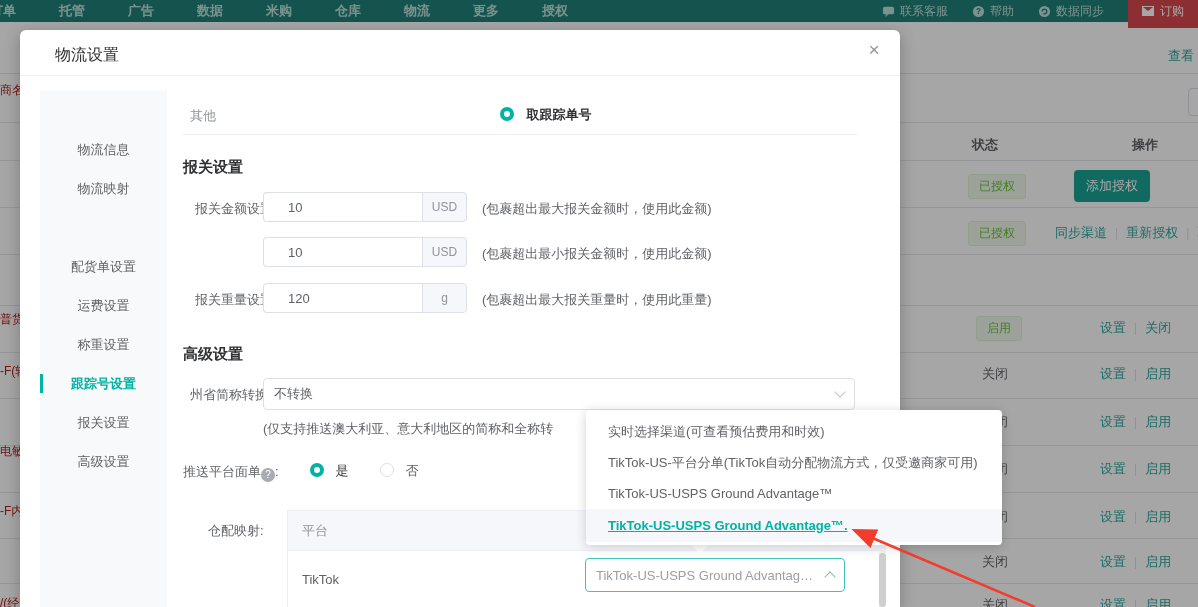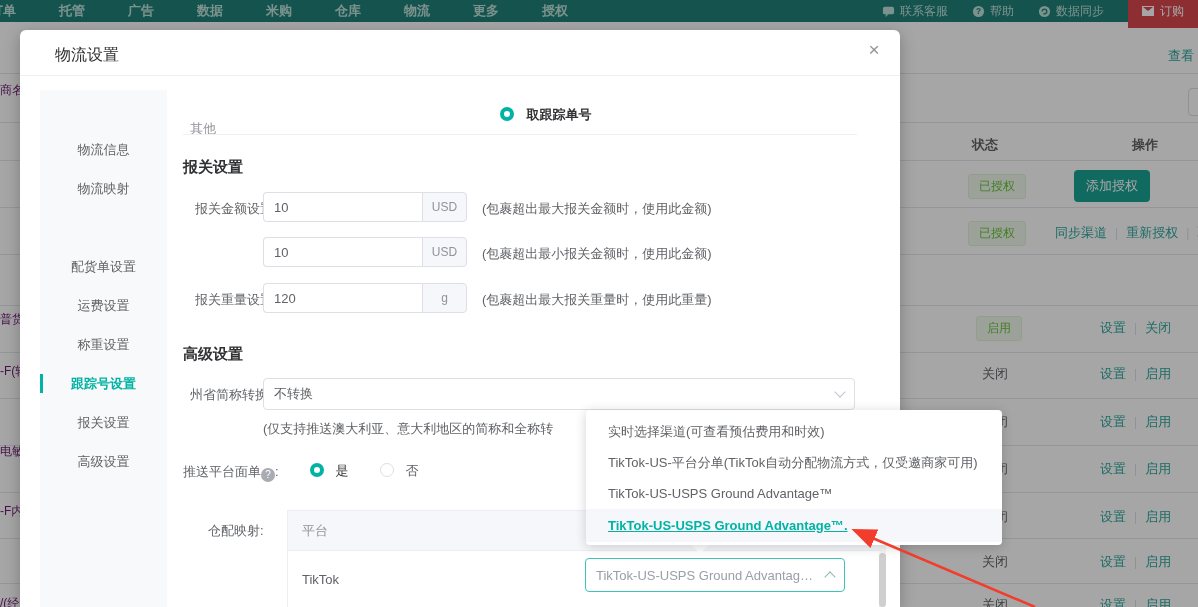--- a/index.html
+++ b/index.html
@@ -13,21 +13,21 @@
   .nav-item { color:#bfe0da; font-size:13px; font-weight:bold; margin-right:43px; white-space:nowrap; }
   .nav-item:first-child { margin-left:-8px; }
   .nav-right { position:absolute; right:0; top:0; height:22px; display:flex; align-items:center; }
   .nav-util { color:#bfe0da; font-size:12px; display:flex; align-items:center; margin-right:24px; white-space:nowrap; }
   .nav-util .ic { width:13px; height:13px; margin-right:5px; display:inline-block; }
   .btn-subscribe { background:#d9484d; color:#fff; font-size:12px; height:33px; display:flex; align-items:center; padding:0 14px; white-space:nowrap; }
   .btn-subscribe .ic { width:12px; height:10px; background:#fff; margin-right:6px; position:relative; }
   .btn-subscribe .ic:after{ content:""; position:absolute; left:1px; top:1px; border-left:5px solid transparent; border-right:5px solid transparent; border-top:4px solid #d9484d; }
 
   .divider-h { position:absolute; left:0; width:1198px; height:1px; background:#e4e7ed; }
-  .frag { position:absolute; left:0; width:22px; overflow:hidden; color:#701a75; font-size:12px; white-space:nowrap; }
+  .frag { position:absolute; left:0; width:22px; overflow:hidden; color:#b91c1c; font-size:12px; white-space:nowrap; }
   .view-link { position:absolute; color:#2fa79c; font-size:13px; }
   .bg-input-sliver { position:absolute; left:1188px; top:88px; width:40px; height:28px; border:1px solid #dcdfe6; border-radius:4px; background:#fff; }
 
   .th { position:absolute; color:#606266; font-size:13px; font-weight:bold; }
   .badge { position:absolute; font-size:12px; padding:3px 10px; border-radius:3px; }
   .badge-green { color:#67c23a; background:#f0f9eb; border:1px solid #e1f3d8; }
   .status-plain { position:absolute; color:#606266; font-size:13px; }
   .teal-btn { position:absolute; background:#1ba394; color:#fff; font-size:13px; border:none; border-radius:4px; padding:7px 12px; white-space:nowrap; }
   .link-row { position:absolute; display:flex; align-items:center; white-space:nowrap; }
   .tlink { color:#2fa79c; font-size:13px; }
@@ -49,21 +49,21 @@
 
   .lbl { position:absolute; font-size:13px; color:#606266; white-space:nowrap; }
   .sec-title { position:absolute; font-size:15px; font-weight:bold; color:#303133; }
   .content-divider { position:absolute; left:163px; top:104px; width:674px; height:1px; background:#f0f0f0; }
 
   .radio { display:inline-block; width:14px; height:14px; border-radius:50%; vertical-align:-2px; }
   .radio.on { background:#fff; border:4px solid #00b3a4; }
   .radio.off { background:#fff; border:1px solid #dcdfe6; }
 
   .fld { position:absolute; height:30px; display:flex; }
-  .fld input { width:159px; height:30px; border:1px solid #dcdfe6; border-right:none; border-radius:4px 0 0 4px; padding:0 10px; font-size:13px; color:#606266; outline:none; font-family:inherit; }
+  .fld input { width:159px; height:30px; border:1px solid #dcdfe6; border-right:none; border-radius:4px 0 0 4px; padding:0 24px; font-size:13px; color:#606266; outline:none; font-family:inherit; }
   .fld .suffix { width:45px; height:30px; background:#f5f7fa; border:1px solid #dcdfe6; border-radius:0 4px 4px 0; color:#909399; font-size:12px; display:flex; align-items:center; justify-content:center; }
   .hint { position:absolute; font-size:13px; color:#606266; white-space:nowrap; }
 
   .select { position:absolute; border:1px solid #dcdfe6; border-radius:4px; background:#fff; font-size:13px; color:#606266; display:flex; align-items:center; padding:8px 10px; }
   .chev { width:8px; height:8px; border-right:1.5px solid #c0c4cc; border-bottom:1.5px solid #c0c4cc; display:inline-block; }
   .chev.down { transform:rotate(45deg); margin-top:-4px; }
   .chev.up { transform:rotate(-135deg); margin-top:4px; border-color:#8ab8b3; }
 
   .qicon { display:inline-block; width:14px; height:14px; border-radius:50%; background:#a8abb2; color:#fff; font-size:10px; line-height:14px; text-align:center; vertical-align:-2px; }
 
@@ -227,21 +227,21 @@
     <div class="side-item" style="top:40px">物流信息</div>
     <div class="side-item" style="top:79px">物流映射</div>
     <div class="side-item" style="top:157px">配货单设置</div>
     <div class="side-item" style="top:196px">运费设置</div>
     <div class="side-item" style="top:235px">称重设置</div>
     <div class="side-item active" style="top:274px">跟踪号设置</div>
     <div class="side-item" style="top:313px">报关设置</div>
     <div class="side-item" style="top:352px">高级设置</div>
   </div>
 
-  <span class="lbl" style="left:170px; top:90px; color:#909399">其他</span>
+  <span class="lbl" style="left:170px; top:77px; color:#909399">其他</span>
   <span class="abs" style="left:480px; top:75px">
     <span class="radio on"></span>
     <span class="lbl" style="position:static; color:#303133; margin-left:8px; font-weight:bold">取跟踪单号</span>
   </span>
   <div class="content-divider"></div>
 
   <div class="sec-title" style="left:163px; top:128px">报关设置</div>
 
   <span class="lbl" style="left:175px; top:170px">报关金额设置:</span>
   <div class="fld" style="left:243px; top:162px">

